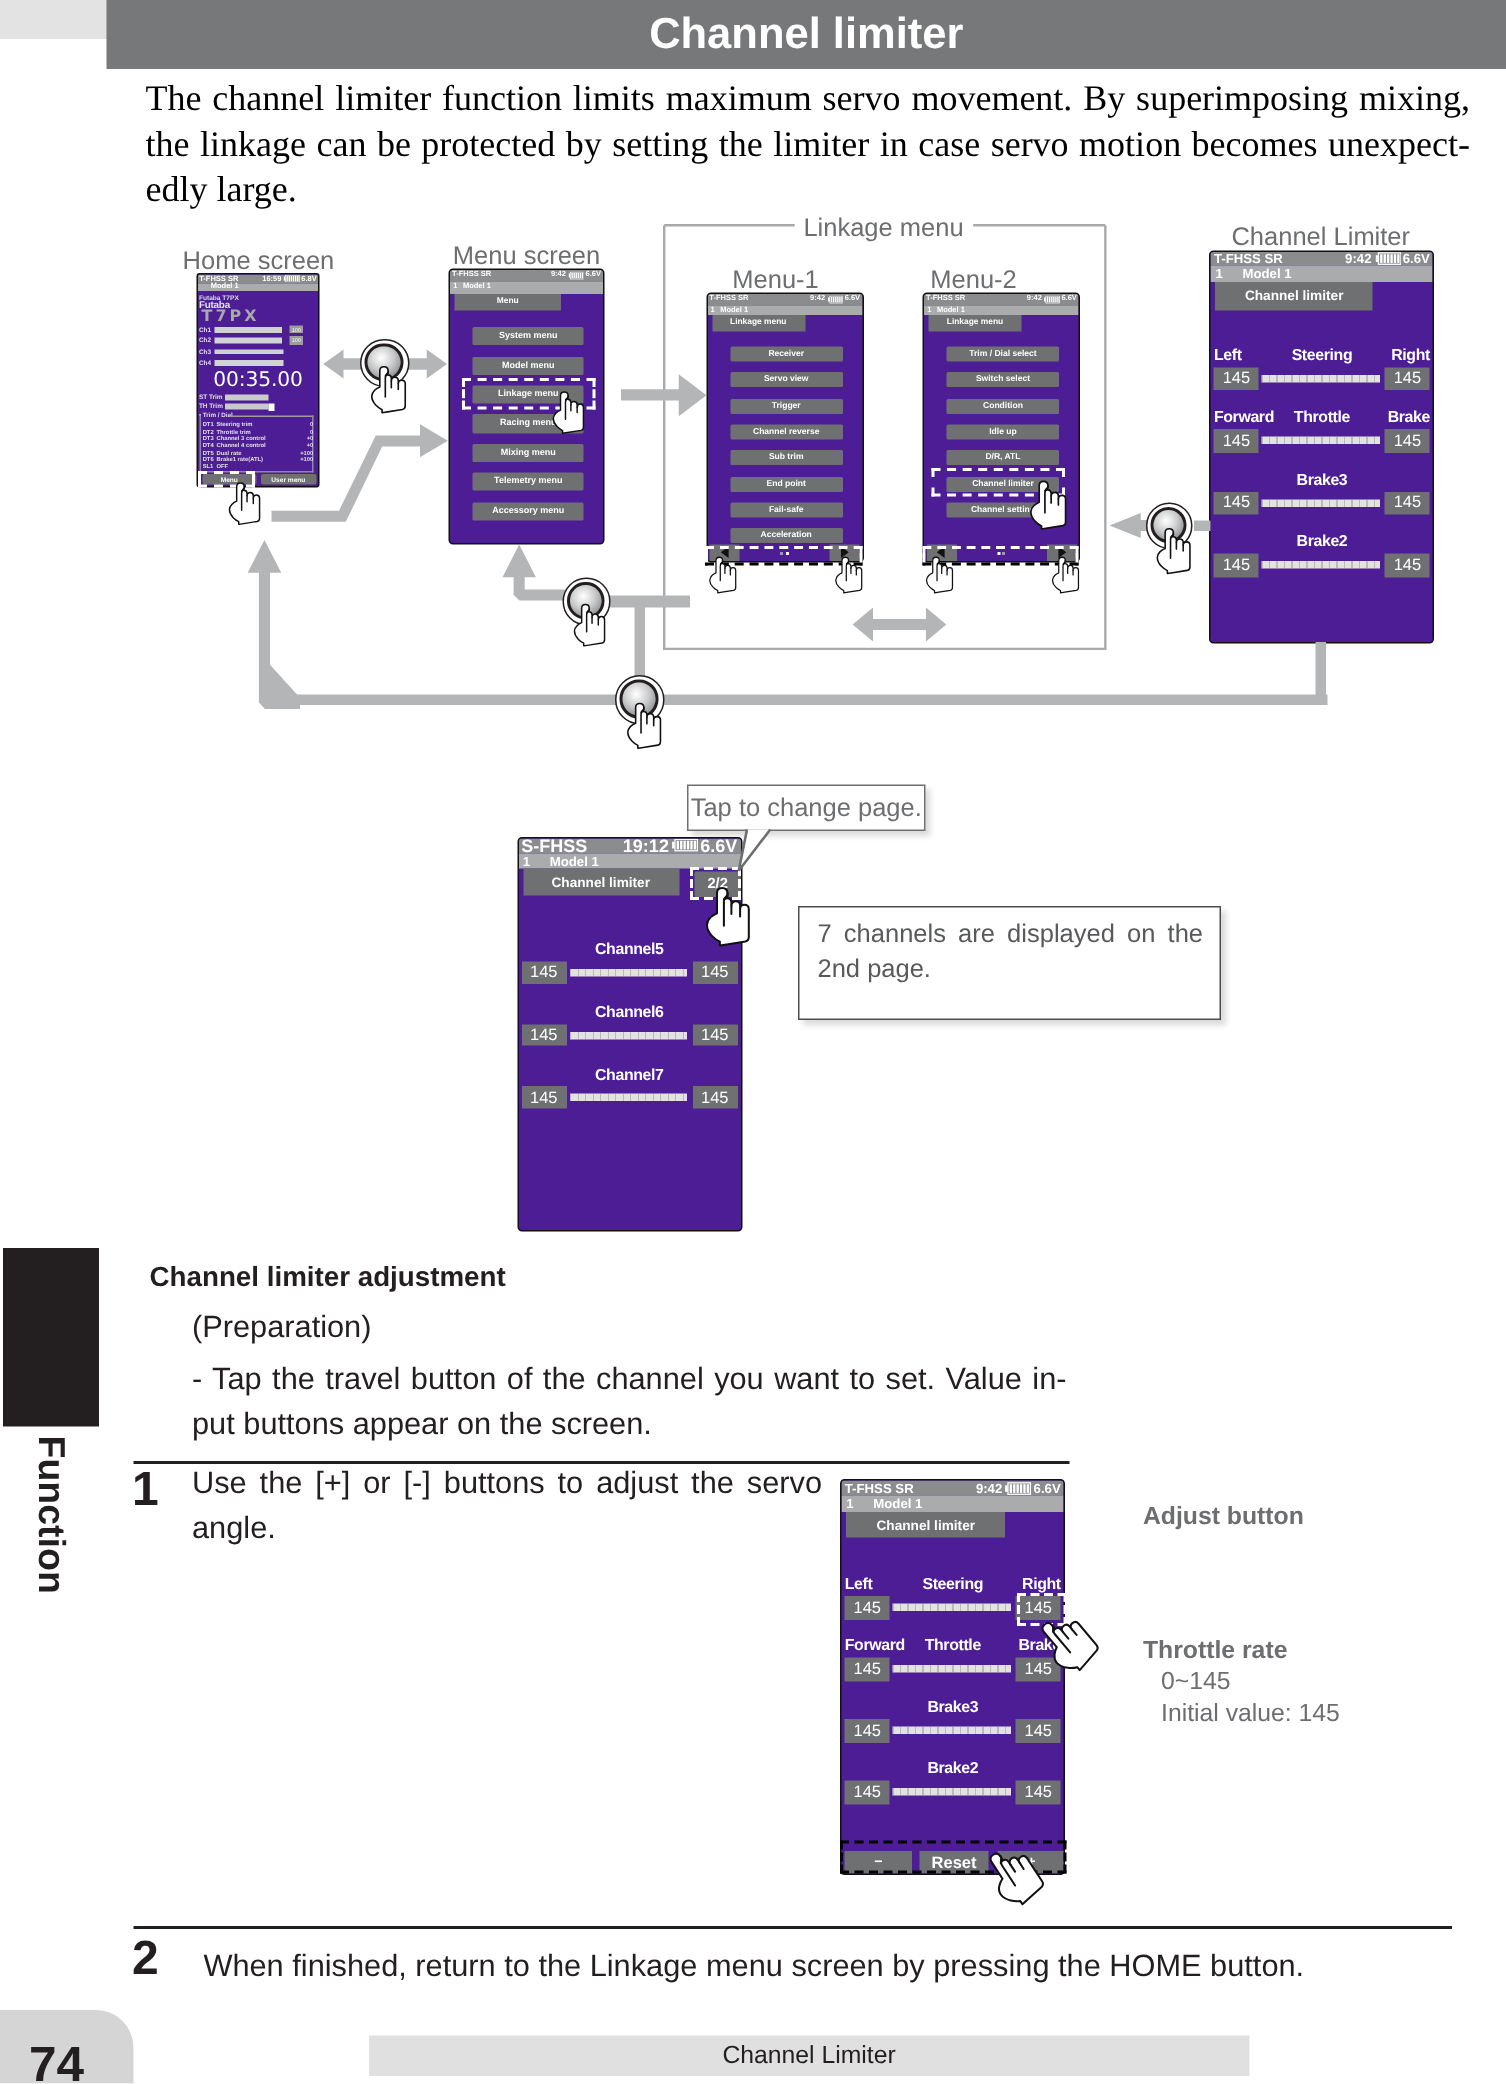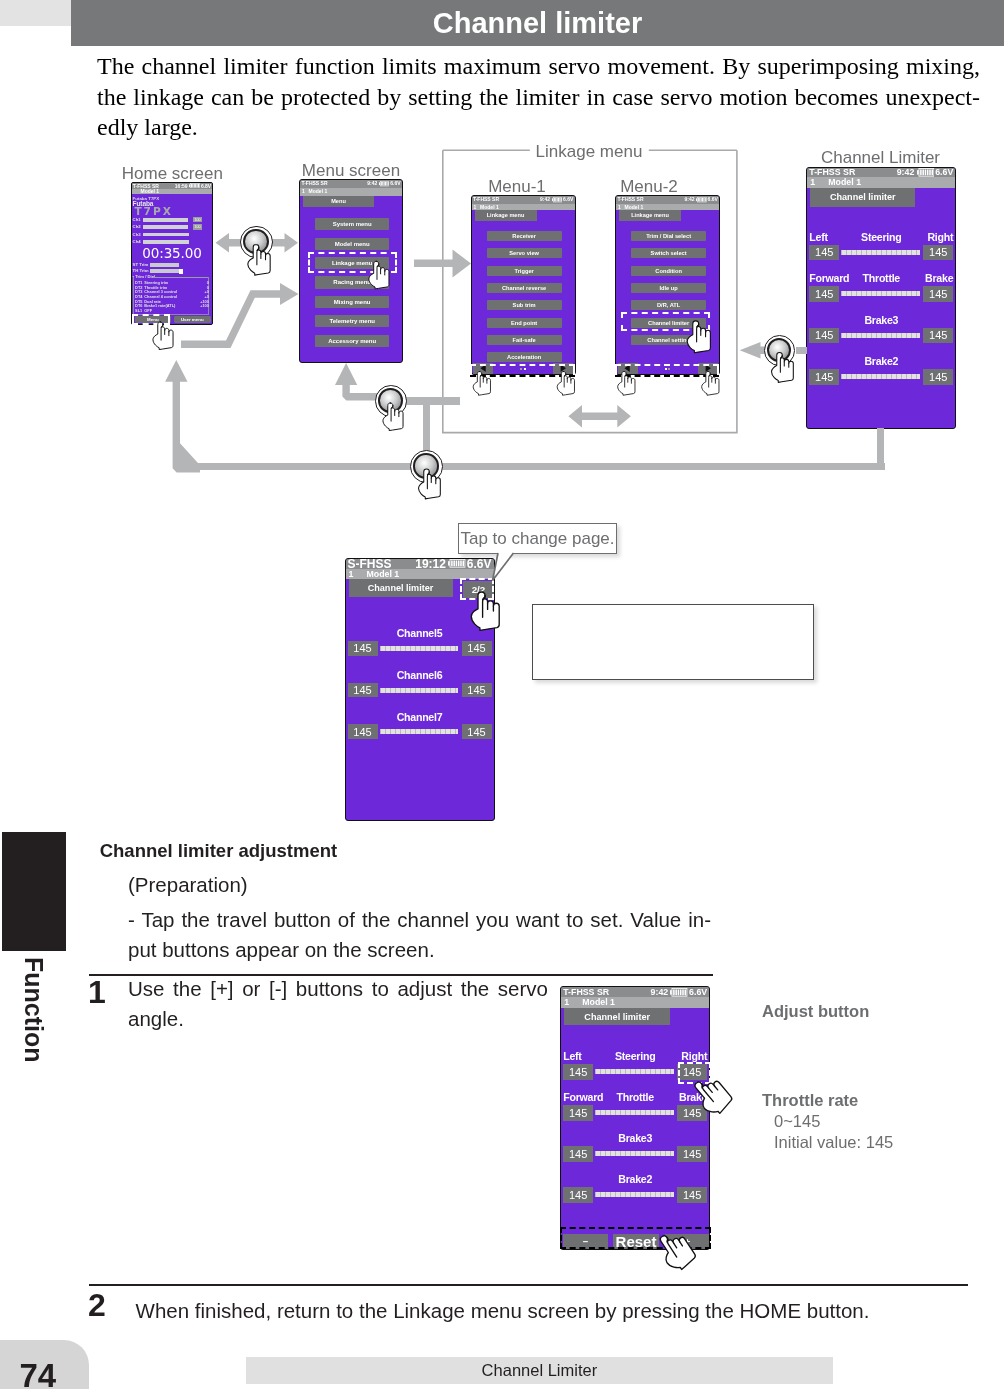--- a/index.html
+++ b/index.html
@@ -11,21 +11,21 @@
   
   #header-bar { left:71px; top:0; width:933px; height:46px; background:#76787a; }
   #header-title { position:absolute; left:71px; top:0; width:933px; height:46px;
       color:#fff; font-size:29px; font-weight:bold; letter-spacing:0px;
       display:flex; align-items:center; justify-content:center; }
 
   #intro { left:97px; top:51px; width:883px; font-family:"Liberation Serif", serif;
       font-size:24px; line-height:30.5px; color:#000; text-align:justify; hyphens:manual; }
 
   
-  .dev { position:absolute; background:#6d28d9; border:1.4px solid #111;
+  .dev { position:absolute; background:#4c1d95; border:1.4px solid #111;
          border-radius:3px; overflow:hidden; }
   .dev .statusbar { position:absolute; left:0; top:0; width:100%;
          background:#8a8c8e; color:#fff; display:flex; align-items:center;
          font-weight:bold; }
   .dev .modelbar { position:absolute; left:0; width:100%;
          background:#a9abad; color:#fff; font-weight:bold; display:flex; align-items:center; }
   .dev .tabbar { position:absolute; background:#6f7072; color:#fff; font-weight:bold;
          display:flex; align-items:center; justify-content:center; }
   .dev .mbtn { position:absolute; background:#6f7072; color:#fff; font-weight:bold;
          display:flex; align-items:center; justify-content:center; border-radius:1px; }
@@ -449,20 +449,22 @@
       <div class="mbtn" style="left:117.1px; top:22.3px; width:31.7px; height:17px; font-size:9.8px;">2/2</div>
     </div>
     <div class="dash" style="left:460px; top:577.6px; width:34.3px; height:22.8px; border-width:2.8px;"></div>
     <div style="position:absolute; left:458px; top:523px; width:159px; height:31px; background:#fff; border:1.6px solid #6d6e70; box-shadow:3px 3px 4px rgba(0,0,0,0.15); display:flex; align-items:center; justify-content:center; font-size:17px; color:#6d6e70; white-space:nowrap;">Tap to change page.</div>
     <svg id="p2svg" width="1004" height="1389" viewBox="0 0 1004 1389" style="position:absolute; left:0; top:0; pointer-events:none;">
       <path d="M492 580 L498 553 L513 553 Z" fill="#ffffff" stroke="none" stroke-width="1"></path>
       <path d="M492.5 580.5 L498 553" fill="none" stroke="#6d6e70" stroke-width="1.7"></path>
       <path d="M492.5 580.5 L513.5 553" fill="none" stroke="#6d6e70" stroke-width="1.7"></path>
     </svg>
     <div style="position:absolute; left:532px; top:604px; width:282px; height:76px; background:#fff; border:1.6px solid #4d4d4f; box-shadow:3px 3px 4px rgba(0,0,0,0.15); padding:7px 11px 0 12px; font-size:17px; line-height:22.5px; color:#58595b; text-align:justify; font-family:&quot;Liberation Sans&quot;,sans-serif;">
+      <div style="text-align:justify; white-space:nowrap; text-align-last:justify; width:100%;">7 channels are displayed on the</div>
+      <div style="text-align:justify; white-space:nowrap; text-align-last:left; width:100%;">2nd page.</div>
     </div>
     <svg id="p2hand" width="1004" height="1389" viewBox="0 0 1004 1389" style="position:absolute; left:0; top:0; pointer-events:none;">
       <g transform="translate(481.5,592) scale(1)">
         <path d="M0 0 C-2.2 0 -3.5 1.4 -3.5 3.4 L-3.5 16.8 C-5.0 17.4 -6.6 18.4 -7.8 19.6 C-9.3 21.1 -10.2 22.8 -10.2 24.6 C-10.2 27.2 -8.6 30.1 -6.7 32.1 C-5.2 33.7 -3.3 35.0 -1.6 35.8 L-1.6 38.3 L3.0 37.6 L15.4 35.6 C16.9 35.3 17.7 34.2 17.7 32.6 L17.7 14.2 C17.7 12.4 16.5 11.2 14.8 11.2 C13.1 11.2 11.9 12.4 11.9 14.2 L11.9 11.8 C11.9 10.0 10.7 8.8 9.0 8.8 C7.3 8.8 6.1 10.0 6.1 11.8 L6.1 9.8 C6.1 8.0 4.9 6.8 3.2 6.8 C2.4 6.8 1.7 7.1 1.2 7.5 L3.5 4.6 L3.5 3.4 C3.5 1.4 2.2 0 0 0 Z" fill="#ffffff" stroke="#111111" stroke-width="1.35" stroke-linejoin="round" stroke-linecap="round"></path>
         <path d="M3.5 3.4 L3.5 5.6 C1.9 6.2 1.1 7.5 1.1 9.4 L1.1 25.2" fill="none" stroke="#111111" stroke-width="1.35" stroke-linecap="round" stroke-linejoin="round"></path>
         <path d="M6.1 11.8 L6.1 17.4 M11.9 14.2 L11.9 19.0" fill="none" stroke="#111111" stroke-width="1.35" stroke-linecap="round"></path>
       </g>
     </svg>
   </div>
 
@@ -529,21 +531,21 @@
       <div style="position:absolute; left:34.2px; top:123.3px; width:78.8px; height:5.0px; background:#e2e2e2; background-image:repeating-linear-gradient(90deg, rgba(130,130,130,0.42) 0 0.7px, rgba(130,130,130,0) 0.7px 5.0px);"></div>
       <div style="position:absolute; left:0; top:145px; width:100%; text-align:center; color:#fff; font-weight:bold; font-size:10.6px; letter-spacing:-0.25px;">Brake3</div>
       <div style="position:absolute; left:2px; top:158.8px; width:30px; height:16px; background:#6f7072; color:#fff; font-size:11.0px; display:flex; align-items:center; justify-content:center;">145</div>
       <div style="position:absolute; right:2px; top:158.8px; width:30px; height:16px; background:#6f7072; color:#fff; font-size:11.0px; display:flex; align-items:center; justify-content:center;">145</div>
       <div style="position:absolute; left:34.2px; top:164.3px; width:78.8px; height:5.0px; background:#e2e2e2; background-image:repeating-linear-gradient(90deg, rgba(130,130,130,0.42) 0 0.7px, rgba(130,130,130,0) 0.7px 5.0px);"></div>
       <div style="position:absolute; left:0; top:186px; width:100%; text-align:center; color:#fff; font-weight:bold; font-size:10.6px; letter-spacing:-0.25px;">Brake2</div>
       <div style="position:absolute; left:2px; top:199.8px; width:30px; height:16px; background:#6f7072; color:#fff; font-size:11.0px; display:flex; align-items:center; justify-content:center;">145</div>
       <div style="position:absolute; right:2px; top:199.8px; width:30px; height:16px; background:#6f7072; color:#fff; font-size:11.0px; display:flex; align-items:center; justify-content:center;">145</div>
       <div style="position:absolute; left:34.2px; top:205.3px; width:78.8px; height:5.0px; background:#e2e2e2; background-image:repeating-linear-gradient(90deg, rgba(130,130,130,0.42) 0 0.7px, rgba(130,130,130,0) 0.7px 5.0px);"></div>
       <div class="mbtn" style="left:2.3px; top:247.6px; width:44.2px; height:14.8px; font-size:9.5px; border-radius:0;">−</div>
-      <div class="mbtn" style="left:51.5px; top:247.6px; width:46.7px; height:14.8px; font-size:15px; border-radius:0;">Reset</div>
+      <div class="mbtn" style="left:51.5px; top:247.6px; width:46.7px; height:14.8px; font-size:11px; border-radius:0;">Reset</div>
       <div class="mbtn" style="left:104.3px; top:247.6px; width:44.2px; height:14.8px; font-size:9.5px; border-radius:0;">+</div>
     </div>
     <div style="position:absolute; left:560px; top:1227px; width:151px; height:22px; background:#fff; z-index:-1;"></div>
     <div class="dash-b" style="left:560px; top:1227px; width:151px; height:22px; border-width:2.4px;"></div>
     <div class="dash" style="left:677.5px; top:1061.5px; width:33px; height:22.5px; border-width:2.6px;"></div>
     <svg id="ahand" width="1004" height="1389" viewBox="0 0 1004 1389" style="position:absolute; left:0; top:0; pointer-events:none;">
       <g transform="translate(696.4,1083) rotate(-40) scale(1)">
         <path d="M0 0 C-2.2 0 -3.5 1.4 -3.5 3.4 L-3.5 16.8 C-5.0 17.4 -6.6 18.4 -7.8 19.6 C-9.3 21.1 -10.2 22.8 -10.2 24.6 C-10.2 27.2 -8.6 30.1 -6.7 32.1 C-5.2 33.7 -3.3 35.0 -1.6 35.8 L-1.6 38.3 L3.0 37.6 L15.4 35.6 C16.9 35.3 17.7 34.2 17.7 32.6 L17.7 14.2 C17.7 12.4 16.5 11.2 14.8 11.2 C13.1 11.2 11.9 12.4 11.9 14.2 L11.9 11.8 C11.9 10.0 10.7 8.8 9.0 8.8 C7.3 8.8 6.1 10.0 6.1 11.8 L6.1 9.8 C6.1 8.0 4.9 6.8 3.2 6.8 C2.4 6.8 1.7 7.1 1.2 7.5 L3.5 4.6 L3.5 3.4 C3.5 1.4 2.2 0 0 0 Z" fill="#ffffff" stroke="#111111" stroke-width="1.35" stroke-linejoin="round" stroke-linecap="round"></path>
         <path d="M3.5 3.4 L3.5 5.6 C1.9 6.2 1.1 7.5 1.1 9.4 L1.1 25.2" fill="none" stroke="#111111" stroke-width="1.35" stroke-linecap="round" stroke-linejoin="round"></path>
         <path d="M6.1 11.8 L6.1 17.4 M11.9 14.2 L11.9 19.0" fill="none" stroke="#111111" stroke-width="1.35" stroke-linecap="round"></path>

